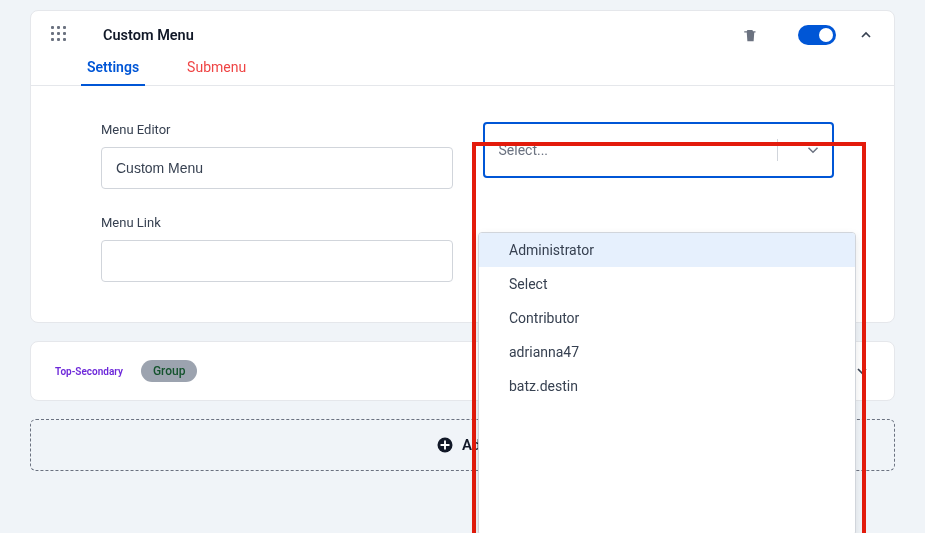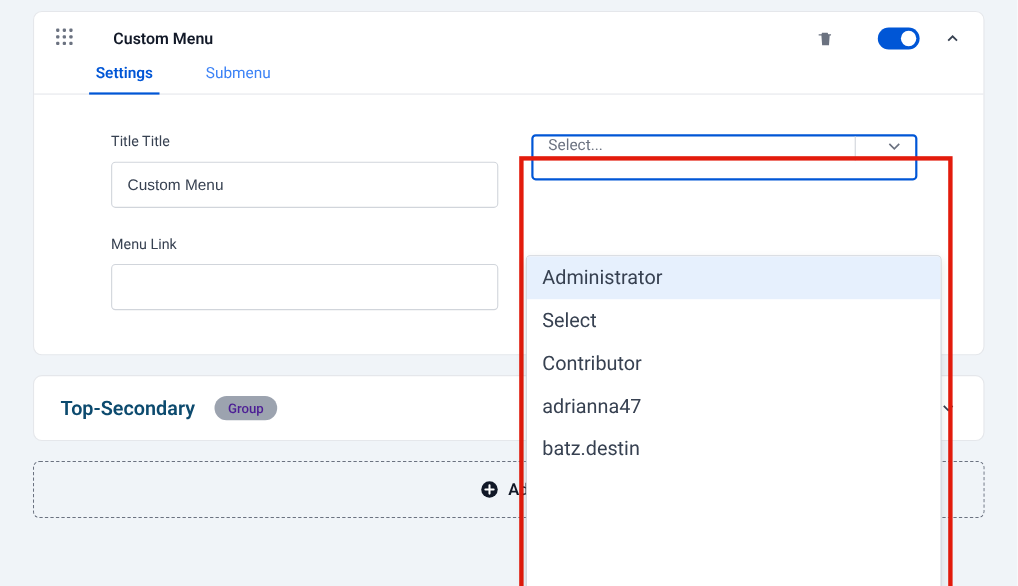--- a/index.html
+++ b/index.html
@@ -52,65 +52,65 @@
     background: #fff; border-radius: 50%; top: 3px; right: 3px;
   }
   .chevron { cursor: pointer; color: #374151; display: flex; }
   .tabs {
     display: flex; border-bottom: 1px solid #e5e7eb;
     padding: 14px 50px 0 50px;
     gap: 36px;
   }
   .tab {
     padding: 0 6px 10px 6px; font-size: 14px; cursor: pointer;
-    color: #3b82f6; position: relative;
+    color: #ef4444; position: relative;
   }
   .tab.active { color: #0056d6; font-weight: 600; }
   .tab.active::after {
     content: ""; position: absolute; bottom: -1px; left: 0; right: 0;
     height: 2px; background: #0056d6;
   }
   .form-area {
     display: flex; gap: 30px; padding: 36px 60px 40px 70px;
     position: relative;
   }
   .col { flex: 1; min-width: 0; }
   .label { font-size: 13px; color: #374151; margin-bottom: 10px; display: block; }
   .text-input {
     width: 100%; height: 42px; border: 1px solid #d1d5db;
     border-radius: 4px; padding: 0 14px; font-size: 14px;
     color: #374151; background: #fff;
   }
   .label.second { margin-top: 26px; }
   .select-box {
-    width: 100%; height: 42px; border: 2px solid #0056d6;
-    border-radius: 4px; display: flex; align-items: flex-start;
+    width: 100%; height: 56px; border: 2px solid #0056d6;
+    border-radius: 4px; display: flex; align-items: center;
     padding: 0 10px 0 14px; background: #fff; cursor: pointer;
     justify-content: space-between;
     gap: 16px;
   }
   .select-placeholder { color: #6b7280; font-size: 14px; }
   .select-sep {
     width: 1px; height: 22px; background: #d1d5db;
     margin: 0 10px 0 auto;
   }
   .select-chevron { color: #6b7280; display: flex; }
   .option {
-    padding: 9px 14px; font-size: 18px; color: #374151;
+    padding: 9px 30px; font-size: 14px; color: #374151;
     cursor: pointer;
   }
   .option.highlight { background: #e6f0fd; }
   .secondary-card {
     margin: 18px 30px 0 30px;
     display: flex; align-items: center;
     padding: 18px 24px;
   }
-  .secondary-title { font-weight: 600; font-size: 18px; color: #0c4a6e; margin-right: 18px; }
+  .secondary-title { font-weight: 600; font-size: 10px; color: #6d28d9; margin-right: 18px; }
   .badge {
-    background: #9ca3af; color: #4c1d95; font-size: 12px;
+    background: #9ca3af; color: #14532d; font-size: 12px;
     padding: 4px 12px; border-radius: 12px; font-weight: 500;
   }
   .secondary-chevron { color: #374151; display:flex; }
   .add-row {
     margin: 18px 30px 0 30px;
     border: 1.5px dashed #6b7280;
     border-radius: 6px;
     height: 52px;
     display: flex; align-items: center; justify-content: center;
     gap: 8px; cursor: pointer;
@@ -171,21 +171,21 @@
       </div>
     </div>
 
     <div class="tabs">
       <div class="tab active">Settings</div>
       <div class="tab">Submenu</div>
     </div>
 
     <div class="form-area">
       <div class="col">
-        <span class="label">Title Title</span>
+        <span class="label">Menu Editor</span>
         <input class="text-input" value="Custom Menu" style="">
         <span class="label second">Menu Link</span>
         <input class="text-input" value="" style="">
       </div>
       <div class="col">
         <div class="select-box">
           <span class="select-placeholder">Select...</span>
           <div class="select-sep"></div>
           <div class="select-chevron">
             <svg width="18" height="18" viewBox="0 0 24 24" fill="none" stroke="currentColor" stroke-width="2">

